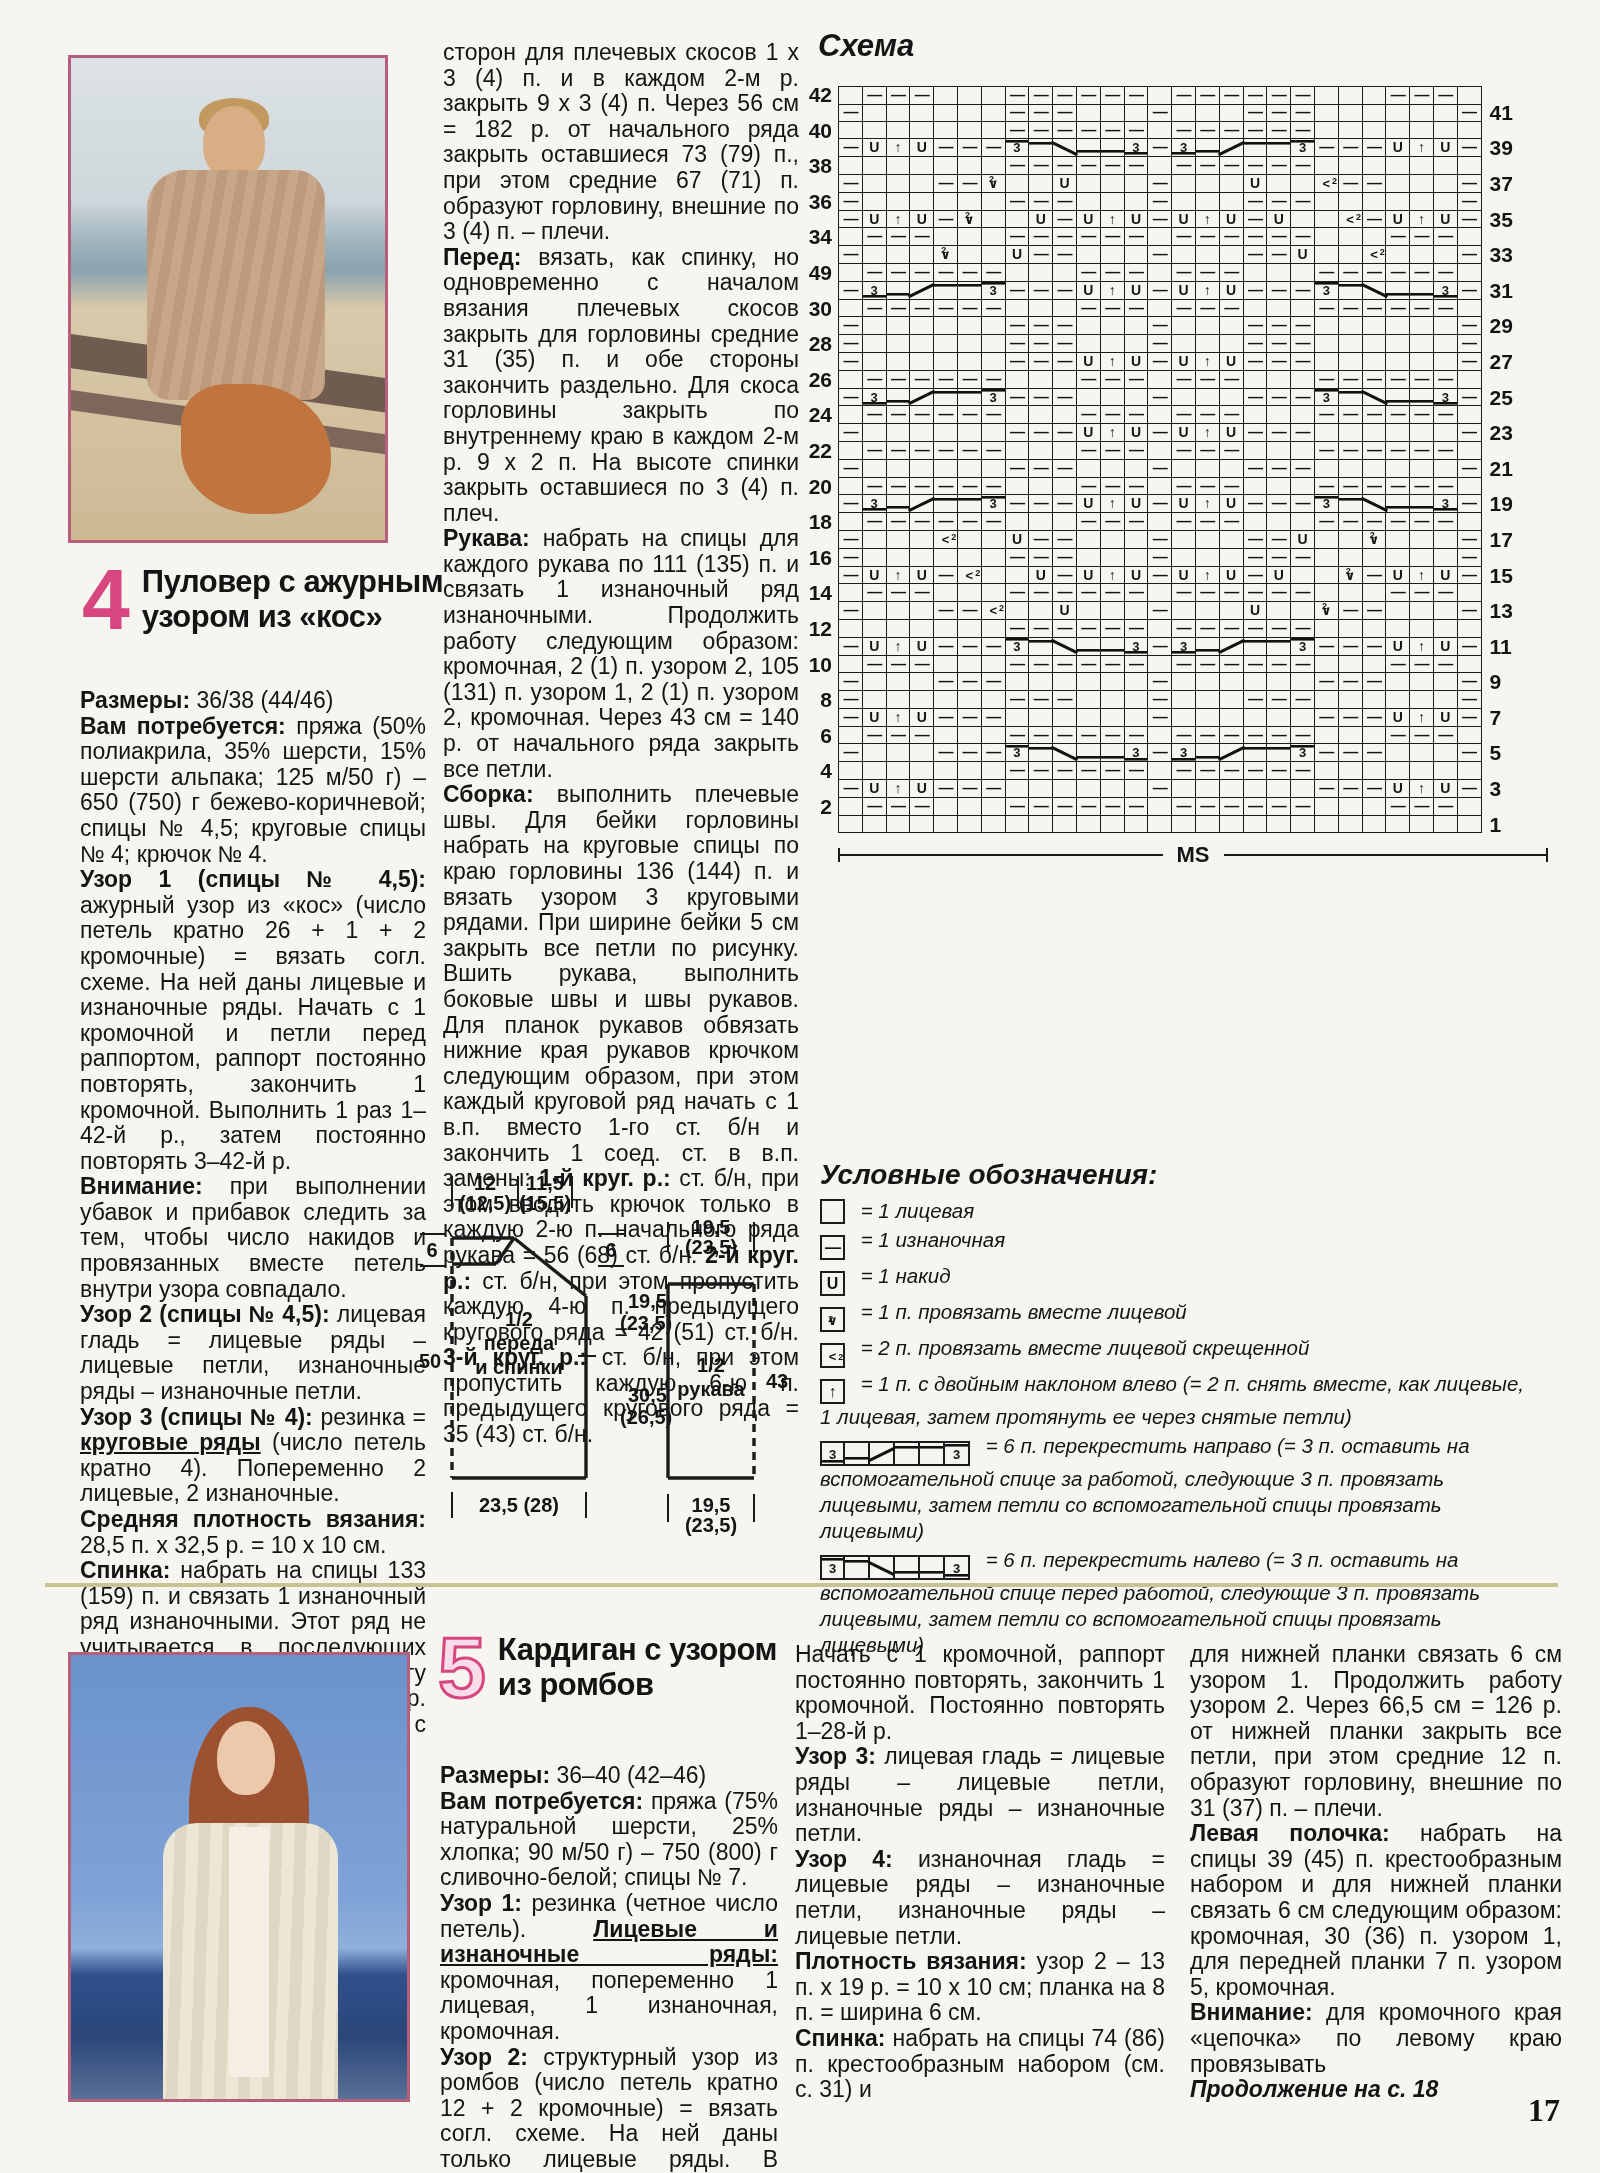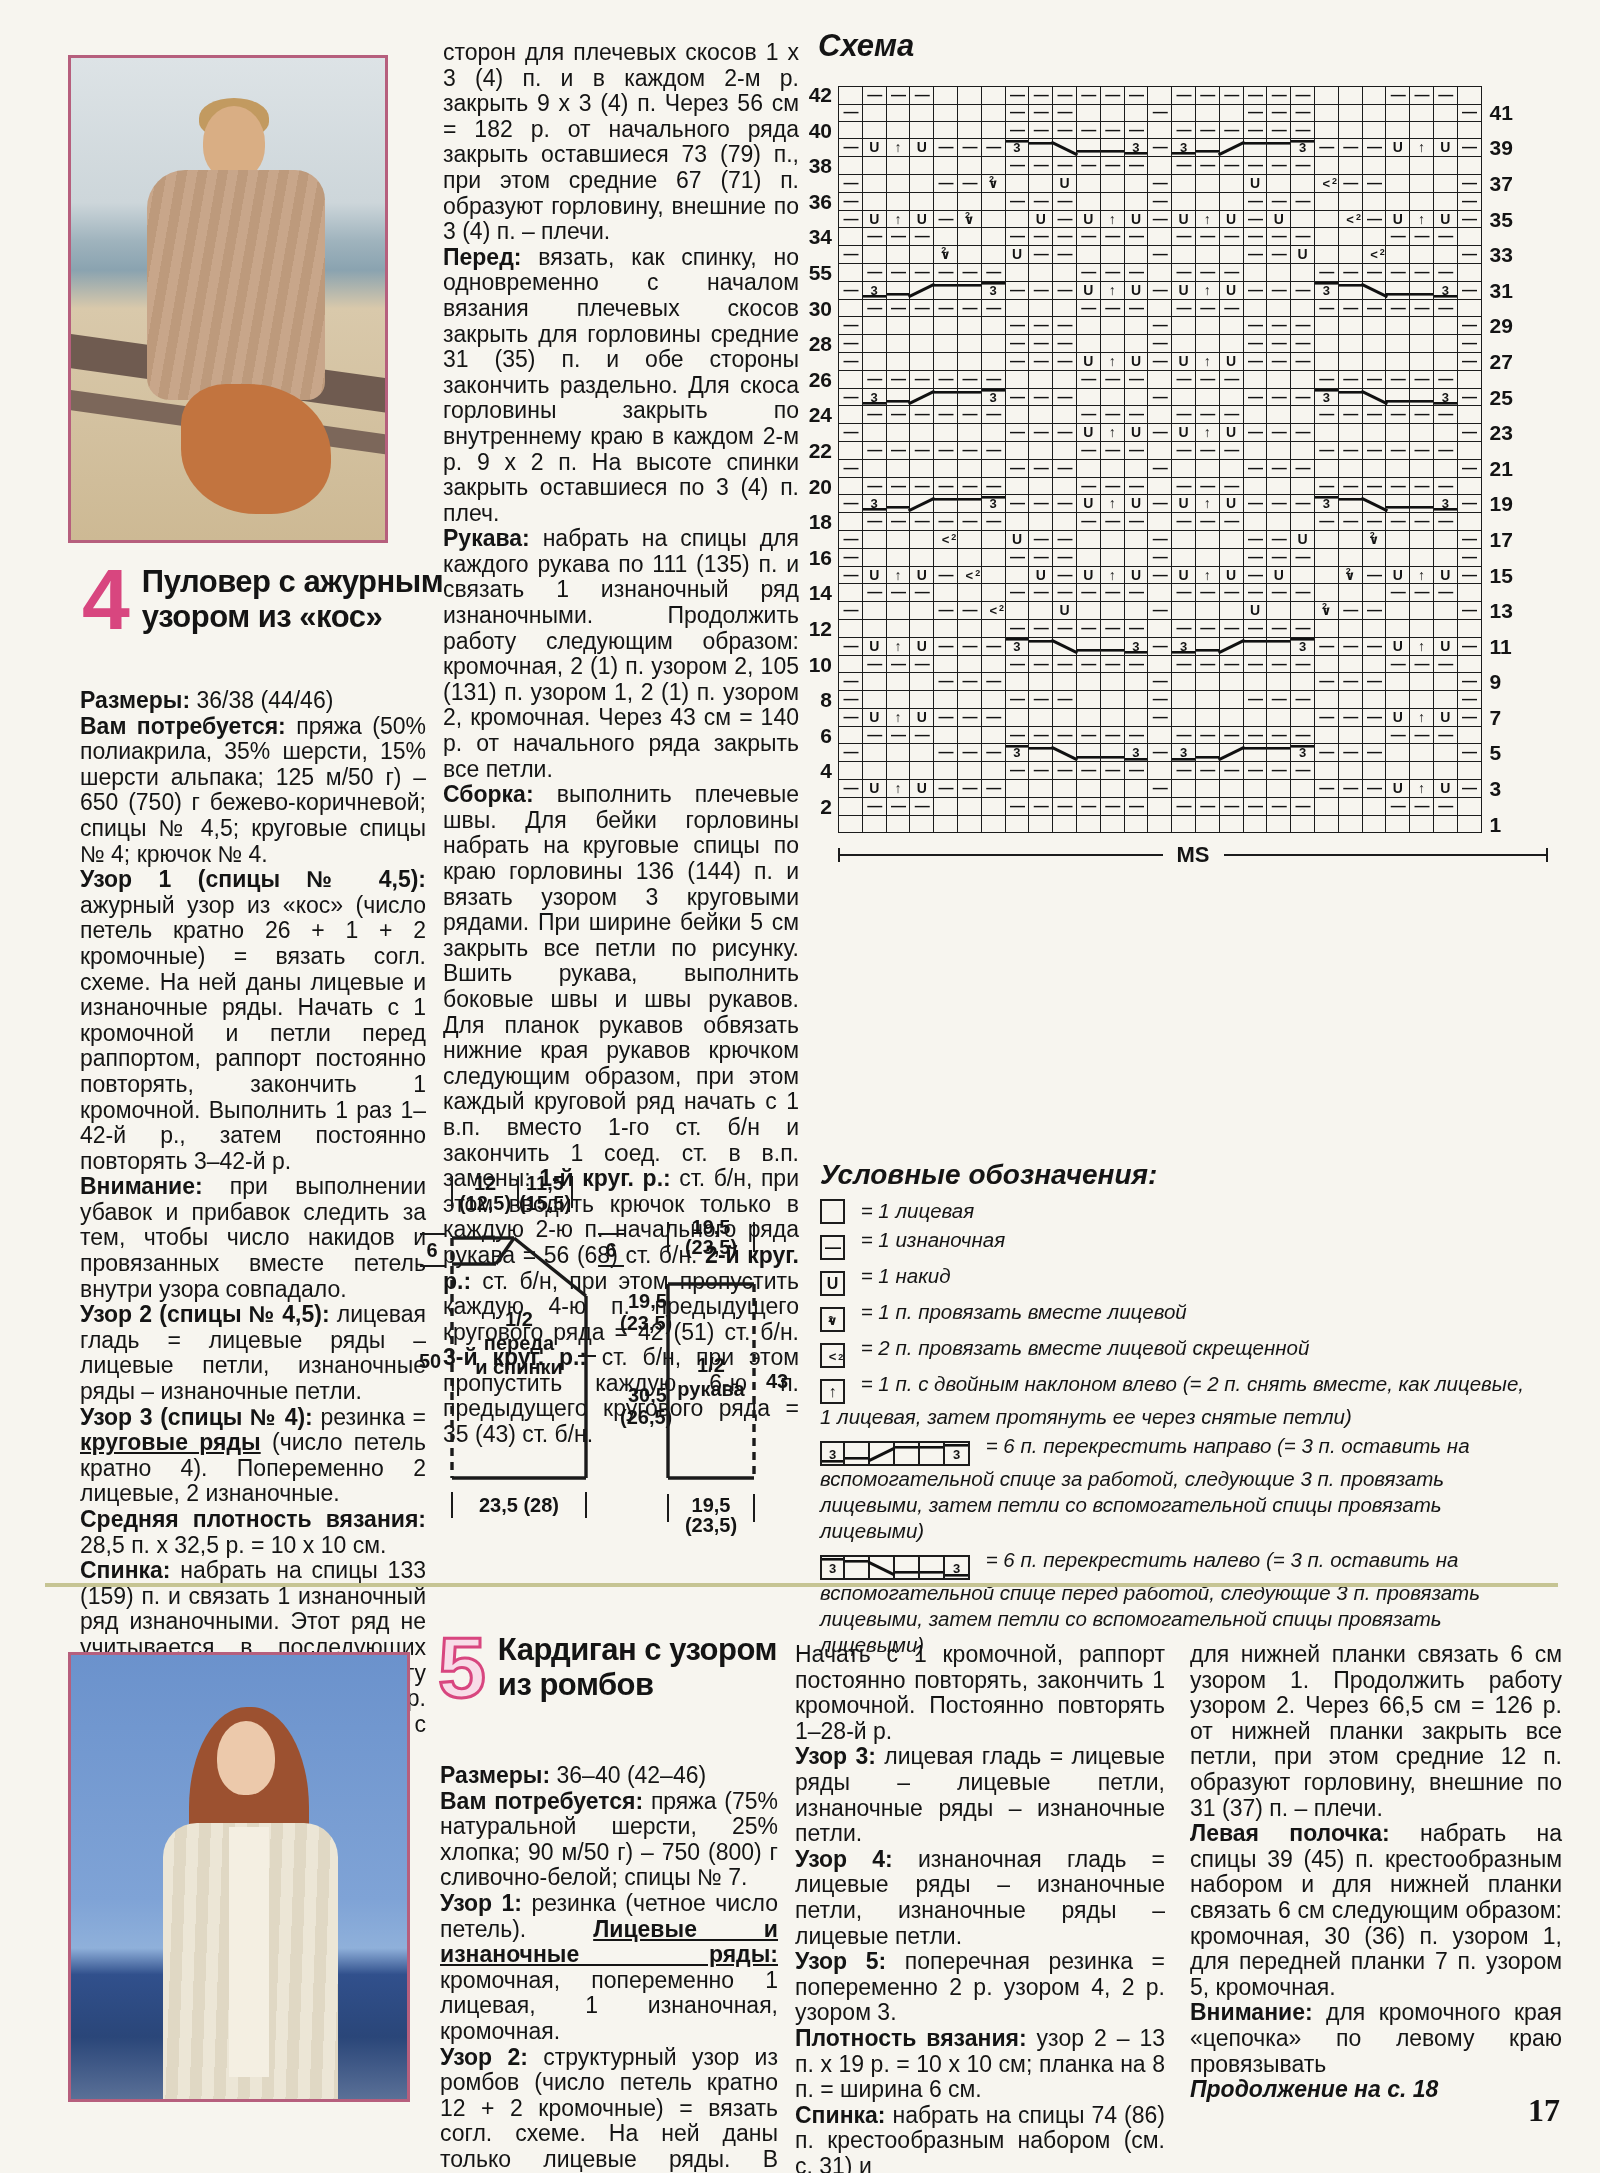--- a/index.html
+++ b/index.html
@@ -452,21 +452,21 @@
           <div class="cell"></div>
           <div class="cell"><span class="gk">&lt;<small>2</small></span></div>
           <div class="cell"></div>
           <div class="cell"></div>
           <div class="cell"></div>
           <div class="cell sym-dash">—</div>
         </div>
         <div class="clabel r">33</div>
       </div>
       <div class="crow">
-        <div class="clabel">55</div>
+        <div class="clabel">49</div>
         <div class="cells">
           <div class="cell"></div>
           <div class="cell sym-dash">—</div>
           <div class="cell sym-dash">—</div>
           <div class="cell sym-dash">—</div>
           <div class="cell sym-dash">—</div>
           <div class="cell sym-dash">—</div>
           <div class="cell sym-dash">—</div>
           <div class="cell"></div>
           <div class="cell"></div>
@@ -1647,21 +1647,20 @@
   <div class="tcol" style="left:440px;top:1763px;width:338px;">
       <p class="para"><span class="r-b">Размеры:</span> 36–40 (42–46)</p>
       <p class="para"><span class="r-b">Вам потребуется:</span> пряжа (75% натуральной шерсти, 25% хлопка; 90 м/50 г) – 750 (800) г сливочно-белой; спицы № 7.</p>
       <p class="para"><span class="r-b">Узор 1:</span> резинка (четное число петель). <span class="r-bu">Лицевые и изнаночные ряды:</span> кромочная, попеременно 1 лицевая, 1 изнаночная, кромочная.</p>
       <p class="para"><span class="r-b">Узор 2:</span> структурный узор из ромбов (число петель кратно 12 + 2 кромочные) = вязать согл. схеме. На ней даны только лицевые ряды. В изнаночных рядах петли провязывать по рисунку.</p>
     </div>
   <div class="tcol" style="left:795px;top:1642px;width:370px;">
       <p class="para">Начать с 1 кромочной, раппорт постоянно повторять, закончить 1 кромочной. Постоянно повторять 1–28-й р.</p>
       <p class="para"><span class="r-b">Узор 3:</span> лицевая гладь = лицевые ряды – лицевые петли, изнаночные ряды – изнаночные петли.</p>
       <p class="para"><span class="r-b">Узор 4:</span> изнаночная гладь = лицевые ряды – изнаночные петли, изнаночные ряды – лицевые петли.</p>
-      <p class="para"><span class="r-b">Узор 5:</span> поперечная резинка = попеременно 2 р. узором 4, 2 р. узором 3.</p>
       <p class="para"><span class="r-b">Плотность вязания:</span> узор 2 – 13 п. x 19 р. = 10 x 10 см; планка на 8 п. = ширина 6 см.</p>
       <p class="para"><span class="r-b">Спинка:</span> набрать на спицы 74 (86) п. крестообразным набором (см. с. 31) и</p>
     </div>
   <div class="tcol" style="left:1190px;top:1642px;width:372px;">
       <p class="para">для нижней планки связать 6 см узором 1. Продолжить работу узором 2. Через 66,5 см = 126 р. от нижней планки закрыть все петли, при этом средние 12 п. образуют горловину, внешние по 31 (37) п. – плечи.</p>
       <p class="para"><span class="r-b">Левая полочка:</span> набрать на спицы 39 (45) п. крестообразным набором и для нижней планки связать 6 см следующим образом: кромочная, 30 (36) п. узором 1, для передней планки 7 п. узором 5, кромочная.</p>
       <p class="para"><span class="r-b">Внимание:</span> для кромочного края «цепочка» по левому краю провязывать</p>
       <p class="para right"><span class="r-bi">Продолжение на с. 18</span></p>
     </div>
 

